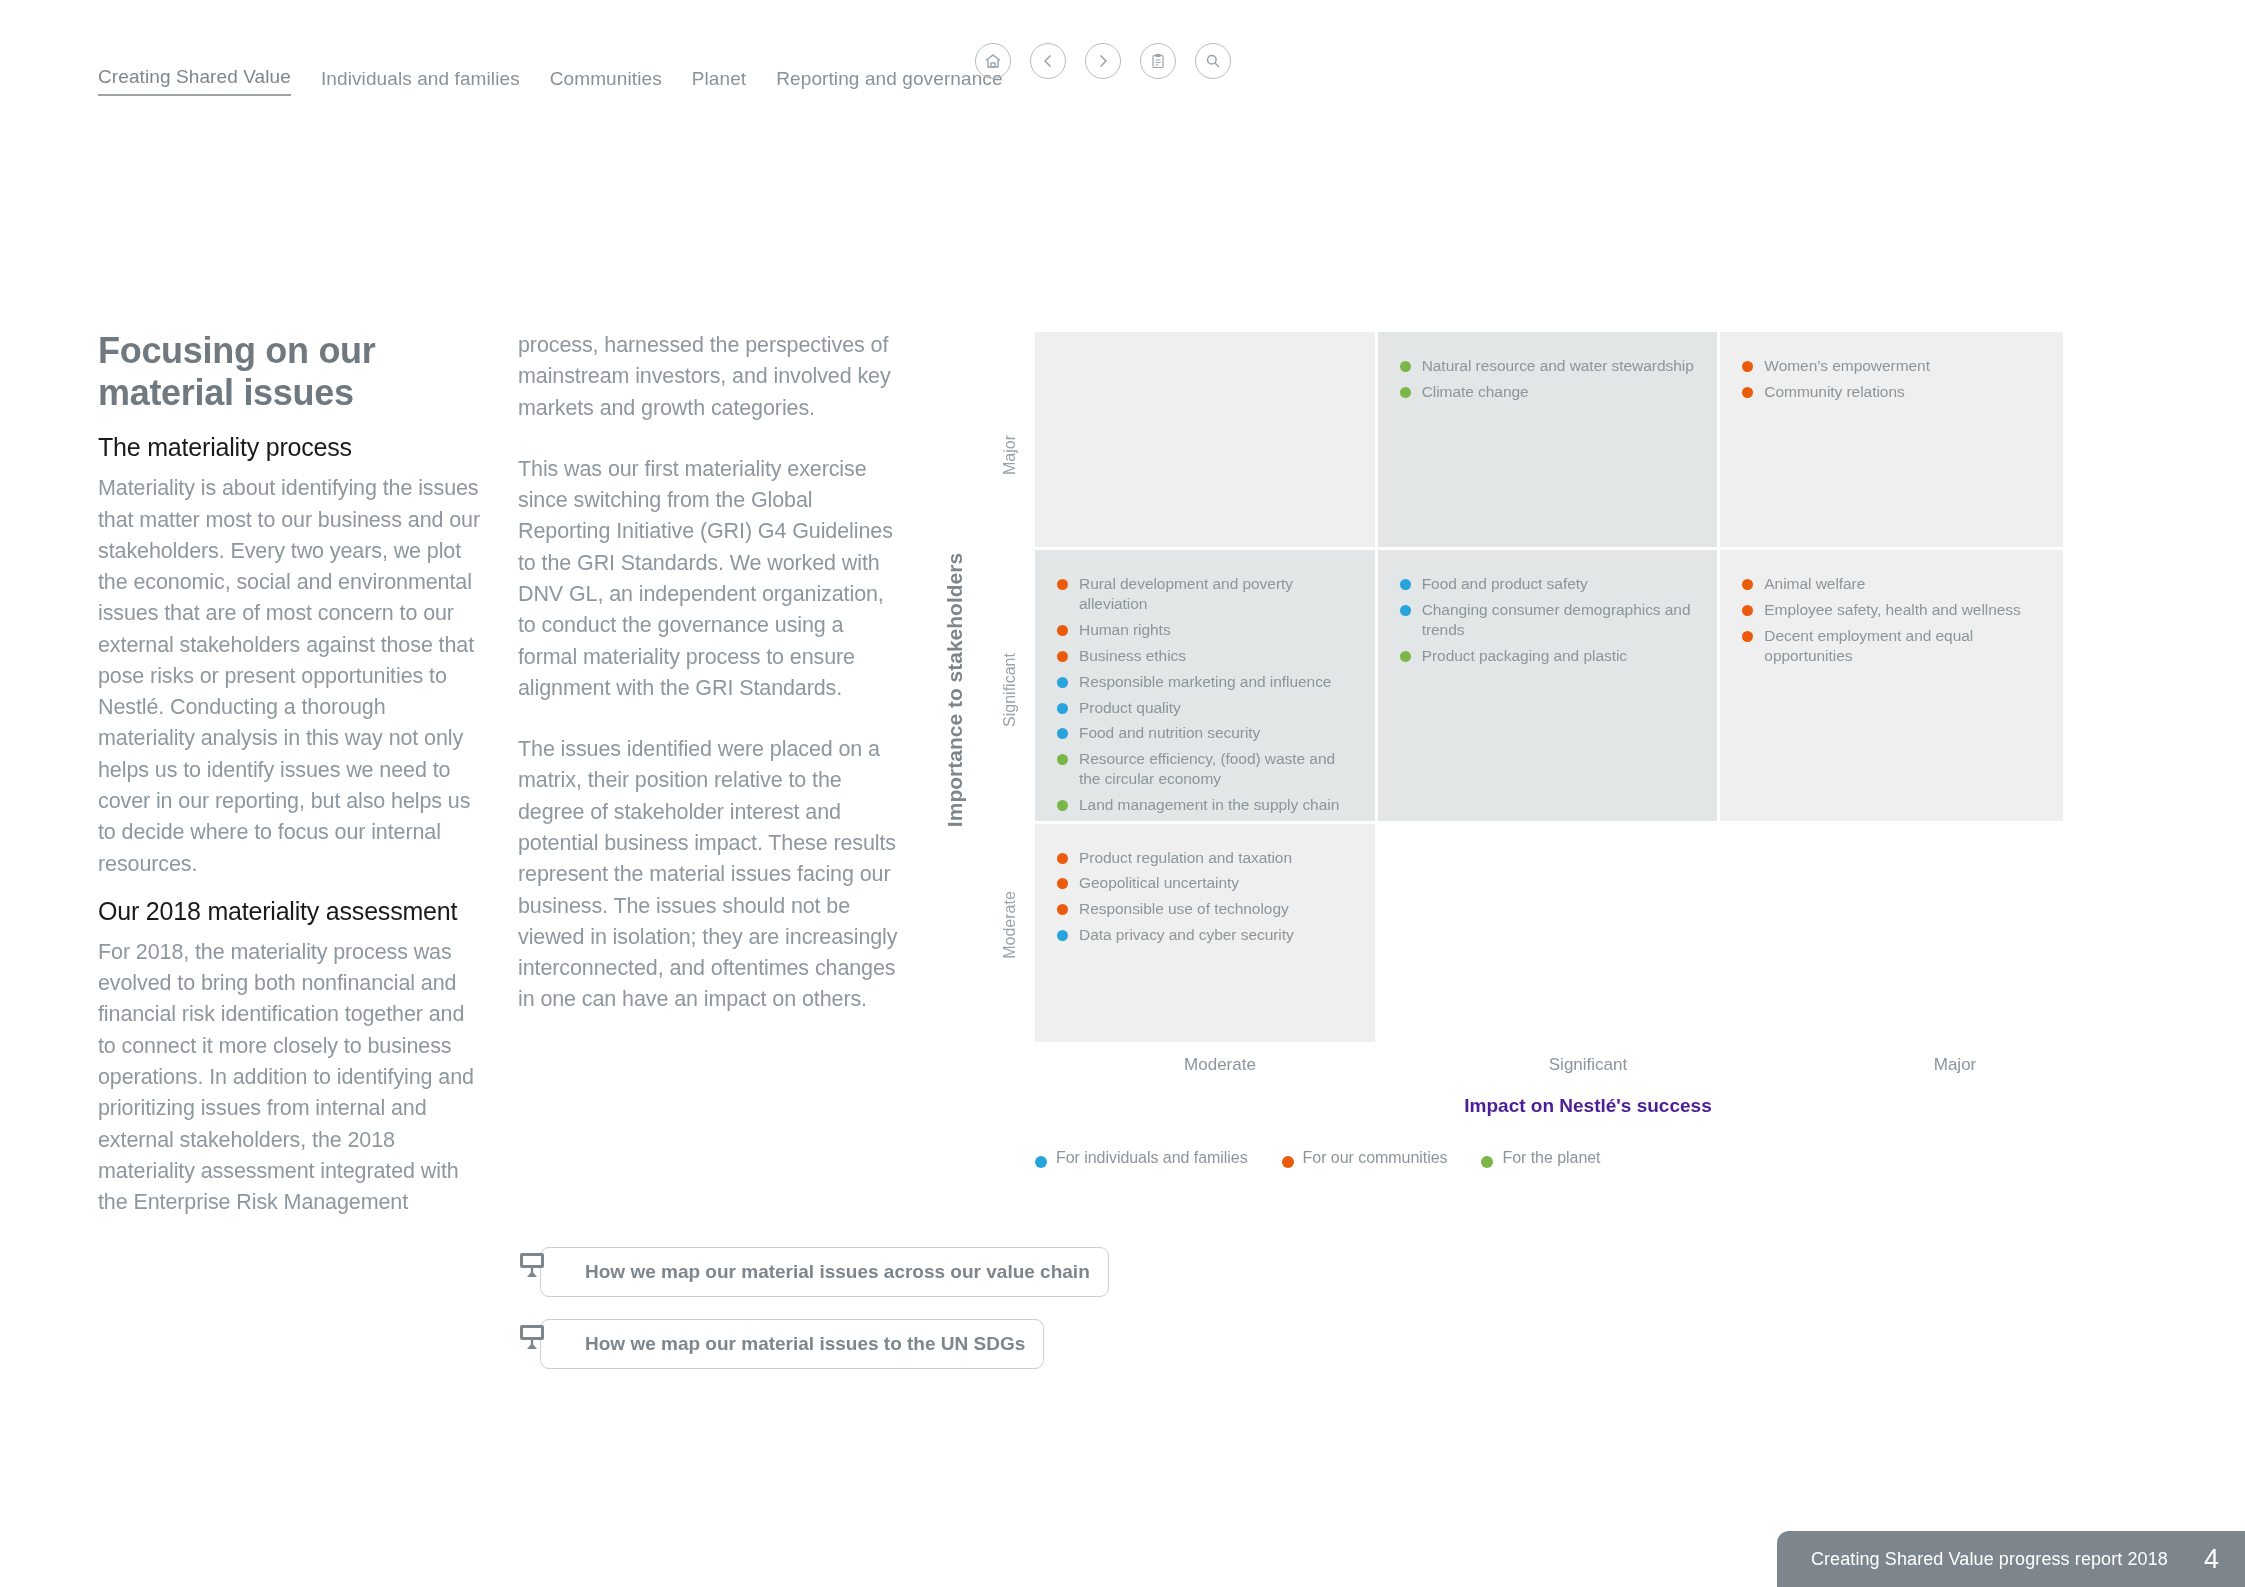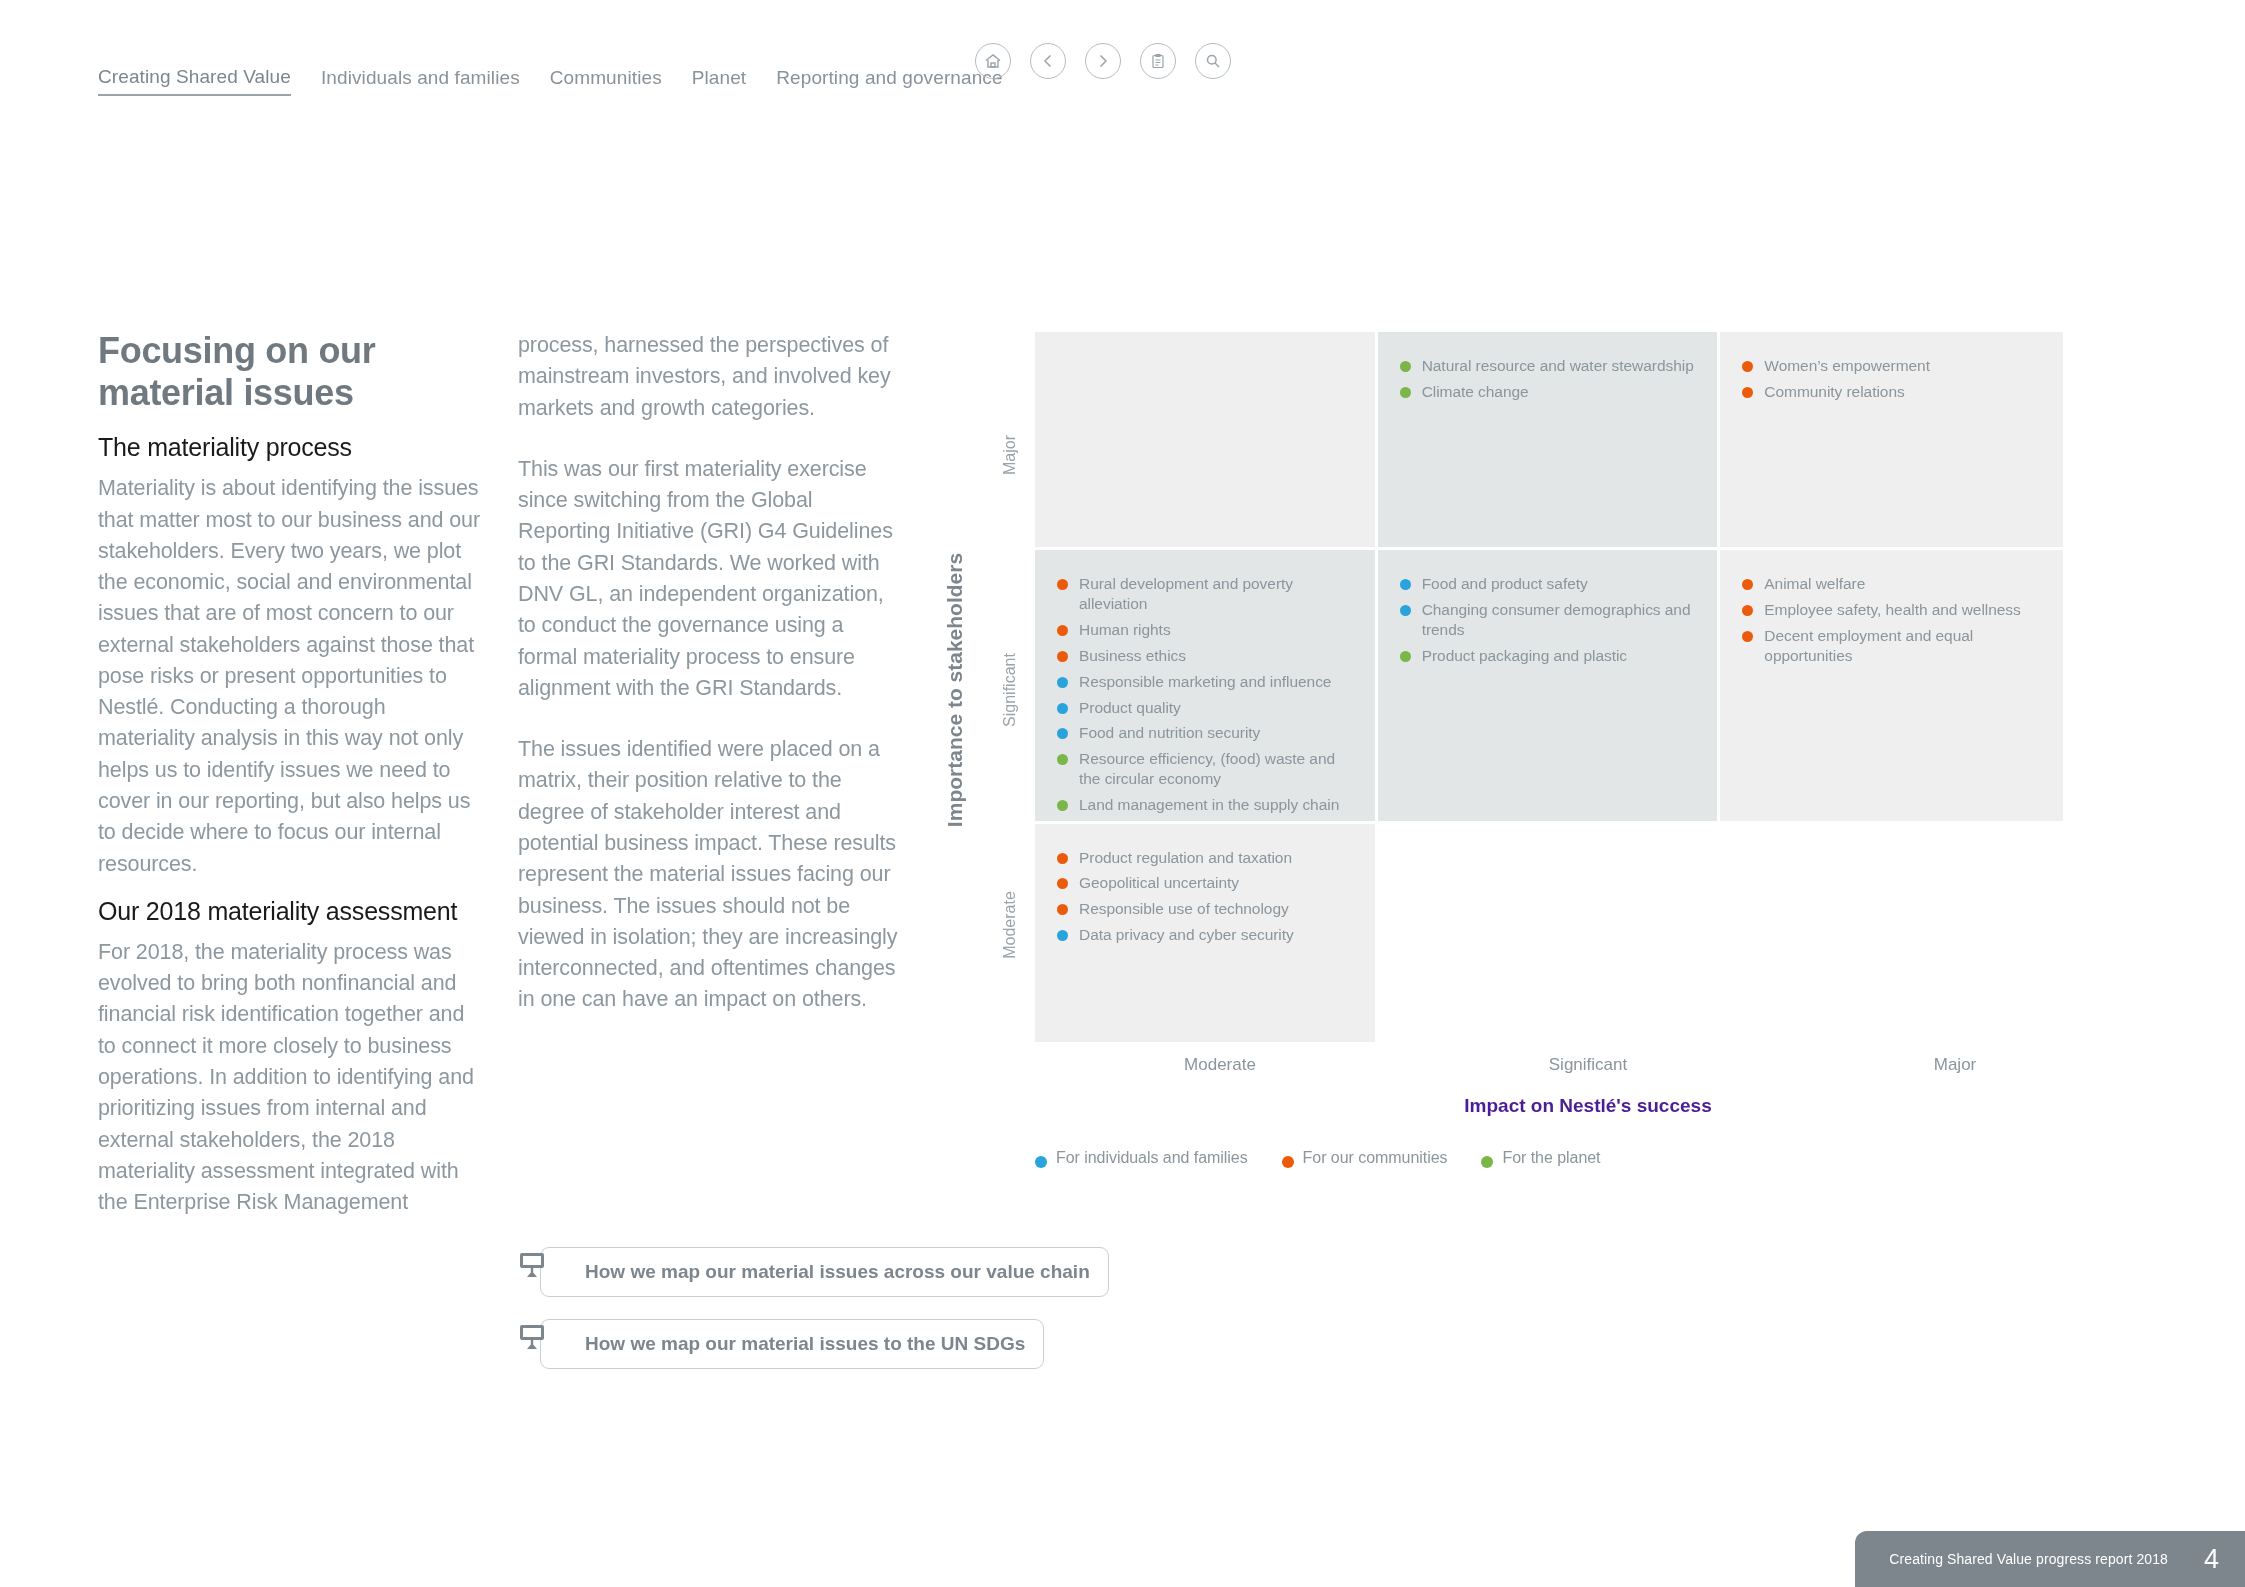--- a/index.html
+++ b/index.html
@@ -5,21 +5,21 @@
   * { box-sizing: border-box; margin: 0; padding: 0; }
   html, body {
     width: 2245px; height: 1587px;
     background: #ffffff;
     font-family: "Liberation Sans", sans-serif;
     overflow: hidden;
   }
   .page { position: relative; width: 2245px; height: 1587px; background:#fff; }
 
   
-  .topnav { position: absolute; left: 98px; top: 66px; display: flex; align-items: center; gap: 0; }
+  .topnav { position: absolute; left: 98px; top: 66px; display: flex; align-items: flex-end; gap: 0; }
   .navitem {
     font-size: 19px; color: #8a9299; letter-spacing: .1px;
     margin-right: 30px; padding-bottom: 6px; white-space: nowrap;
   }
   .navitem.active { color: #7d868d; border-bottom: 2px solid #9aa3aa; }
 
   .navicons { position: absolute; left: 975px; top: 43px; display: flex; gap: 19px; }
   .icircle {
     width: 36px; height: 36px; border-radius: 50%;
     border: 1.6px solid #b3bbc1; display: flex; align-items: center; justify-content: center;
@@ -101,21 +101,21 @@
   .legend .item { margin-bottom: 0; align-items: flex-end; }
   .legend .dot { margin-top: 0; width: 12px; height: 12px; flex-basis: 12px; margin-right: 9px; }
   .legend .item-label { font-size: 16px; color: #8b959c; }
 
   
   .footer {
     position: absolute; right: 0; bottom: 0; height: 56px;
     background: #7d868d; border-top-left-radius: 12px;
     display: flex; align-items: center; padding: 0 26px 0 34px; gap: 36px;
   }
-  .footer-text { color: #ffffff; font-size: 14px; letter-spacing:.1px; }
+  .footer-text { color: #ffffff; font-size: 18px; letter-spacing:.1px; }
   .footer-page { color: #ffffff; font-size: 27px; }
 </style>
 </head>
 <body>
 
 <div class="page">
 
   <nav class="topnav" id="topnav">
       <div class="navitem active">Creating Shared Value</div>
       <div class="navitem">Individuals and families</div>

